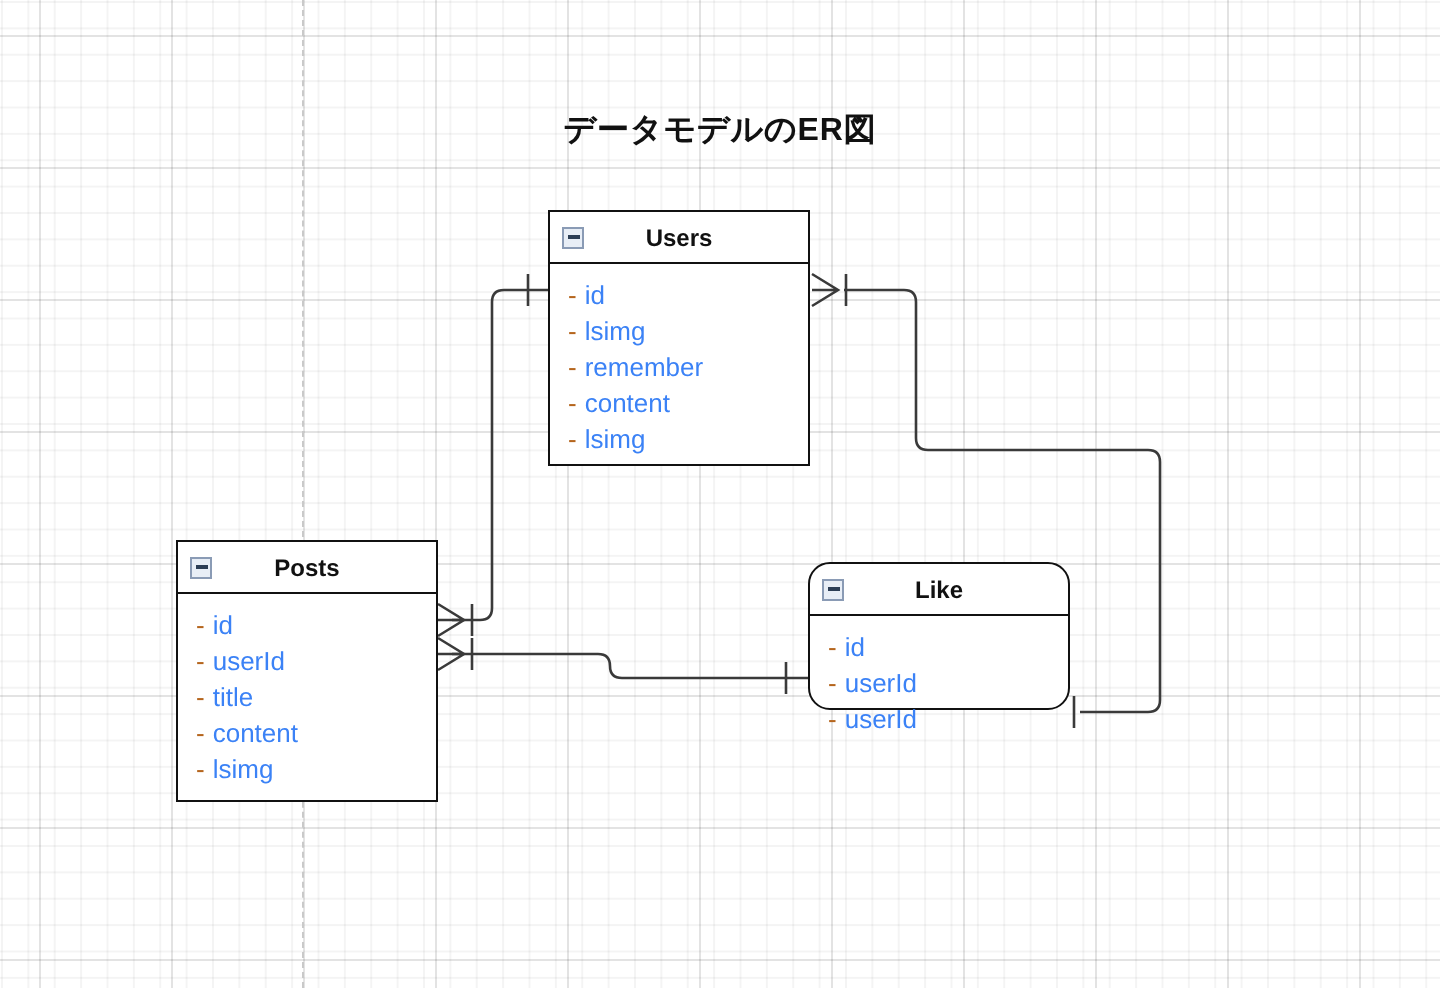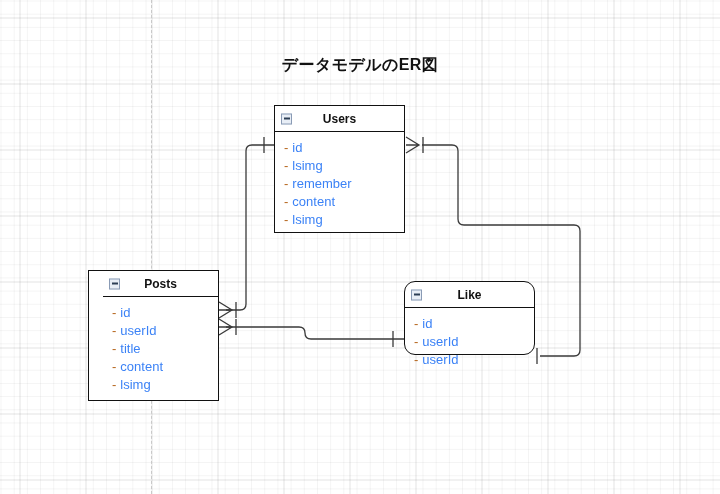--- a/index.html
+++ b/index.html
@@ -175,21 +175,21 @@
         <span class="field-dash">-</span>
         <span class="field-name">content</span>
       </div>
       <div class="field">
         <span class="field-dash">-</span>
         <span class="field-name">lsimg</span>
       </div>
     </div>
   </div>
 
-  <div class="entity" style="left:88px; top:270px; width:131px; height:131px;padding-left:14px;">
+  <div class="entity" style="left:88px; top:270px; width:131px; height:131px;">
     <div class="entity-header">
       <span class="collapse-icon"></span>
       <span class="entity-title">Posts</span>
     </div>
     <div class="entity-body">
       <div class="field">
         <span class="field-dash">-</span>
         <span class="field-name">id</span>
       </div>
       <div class="field">

